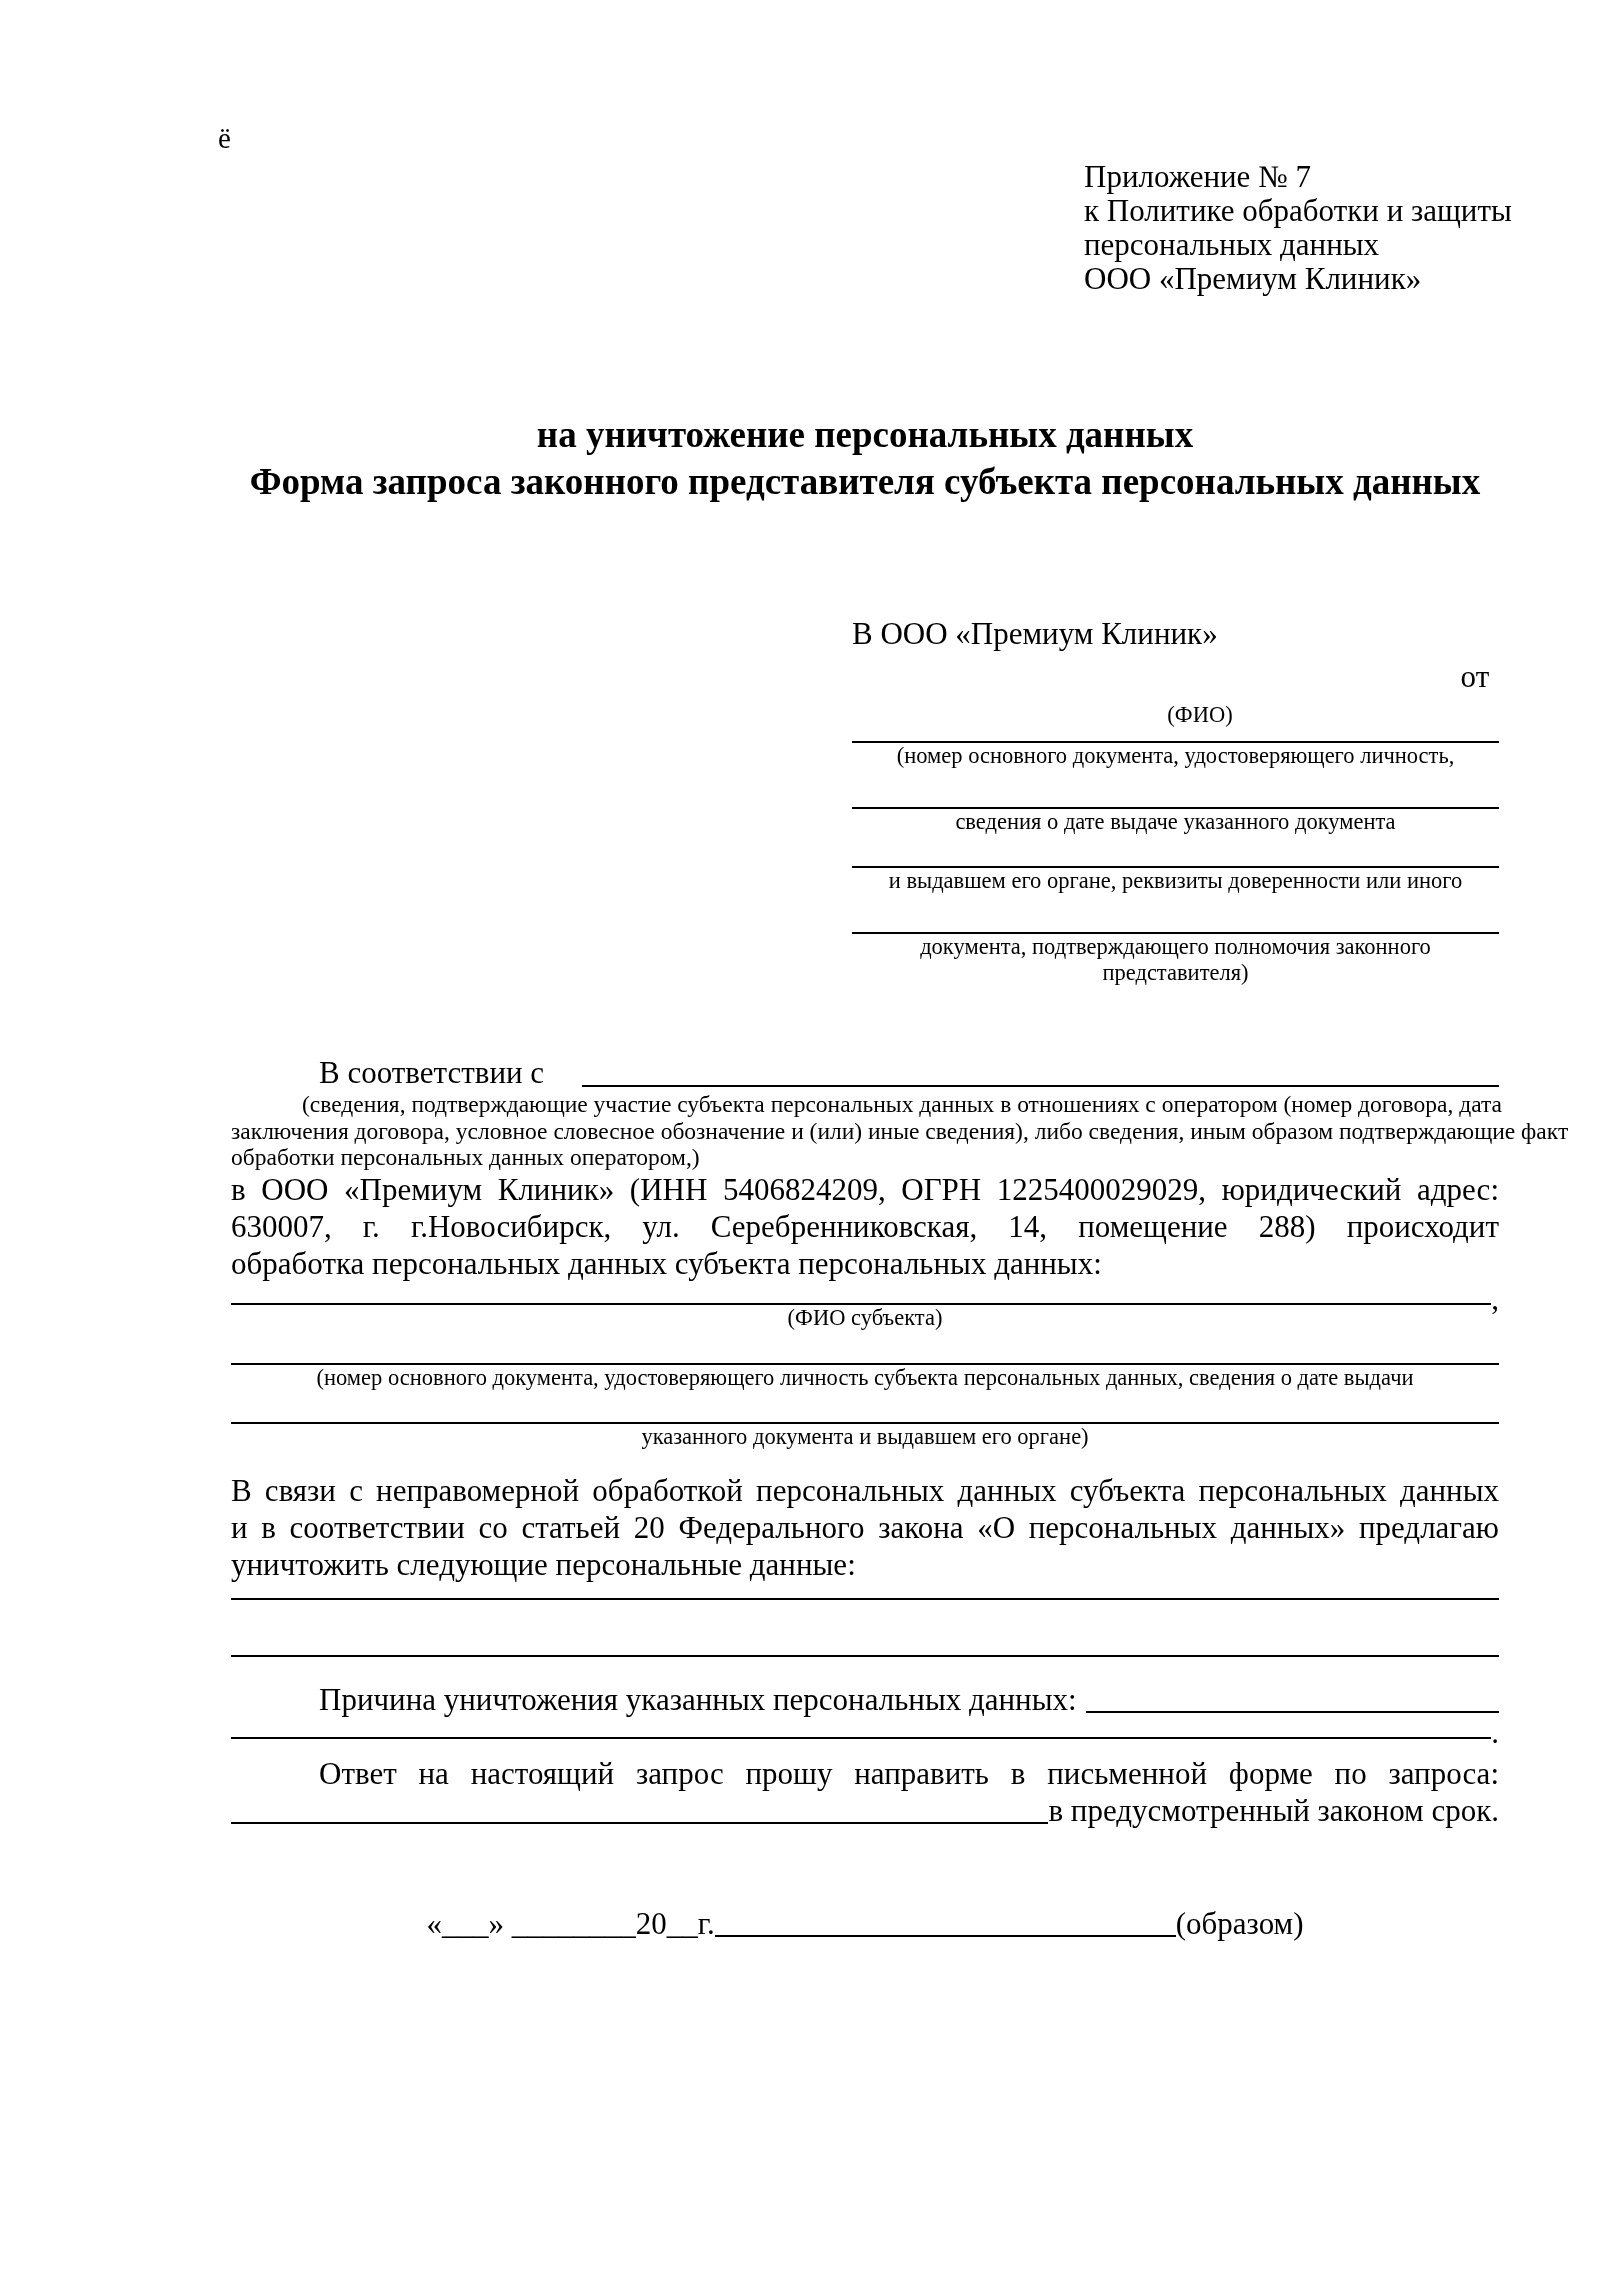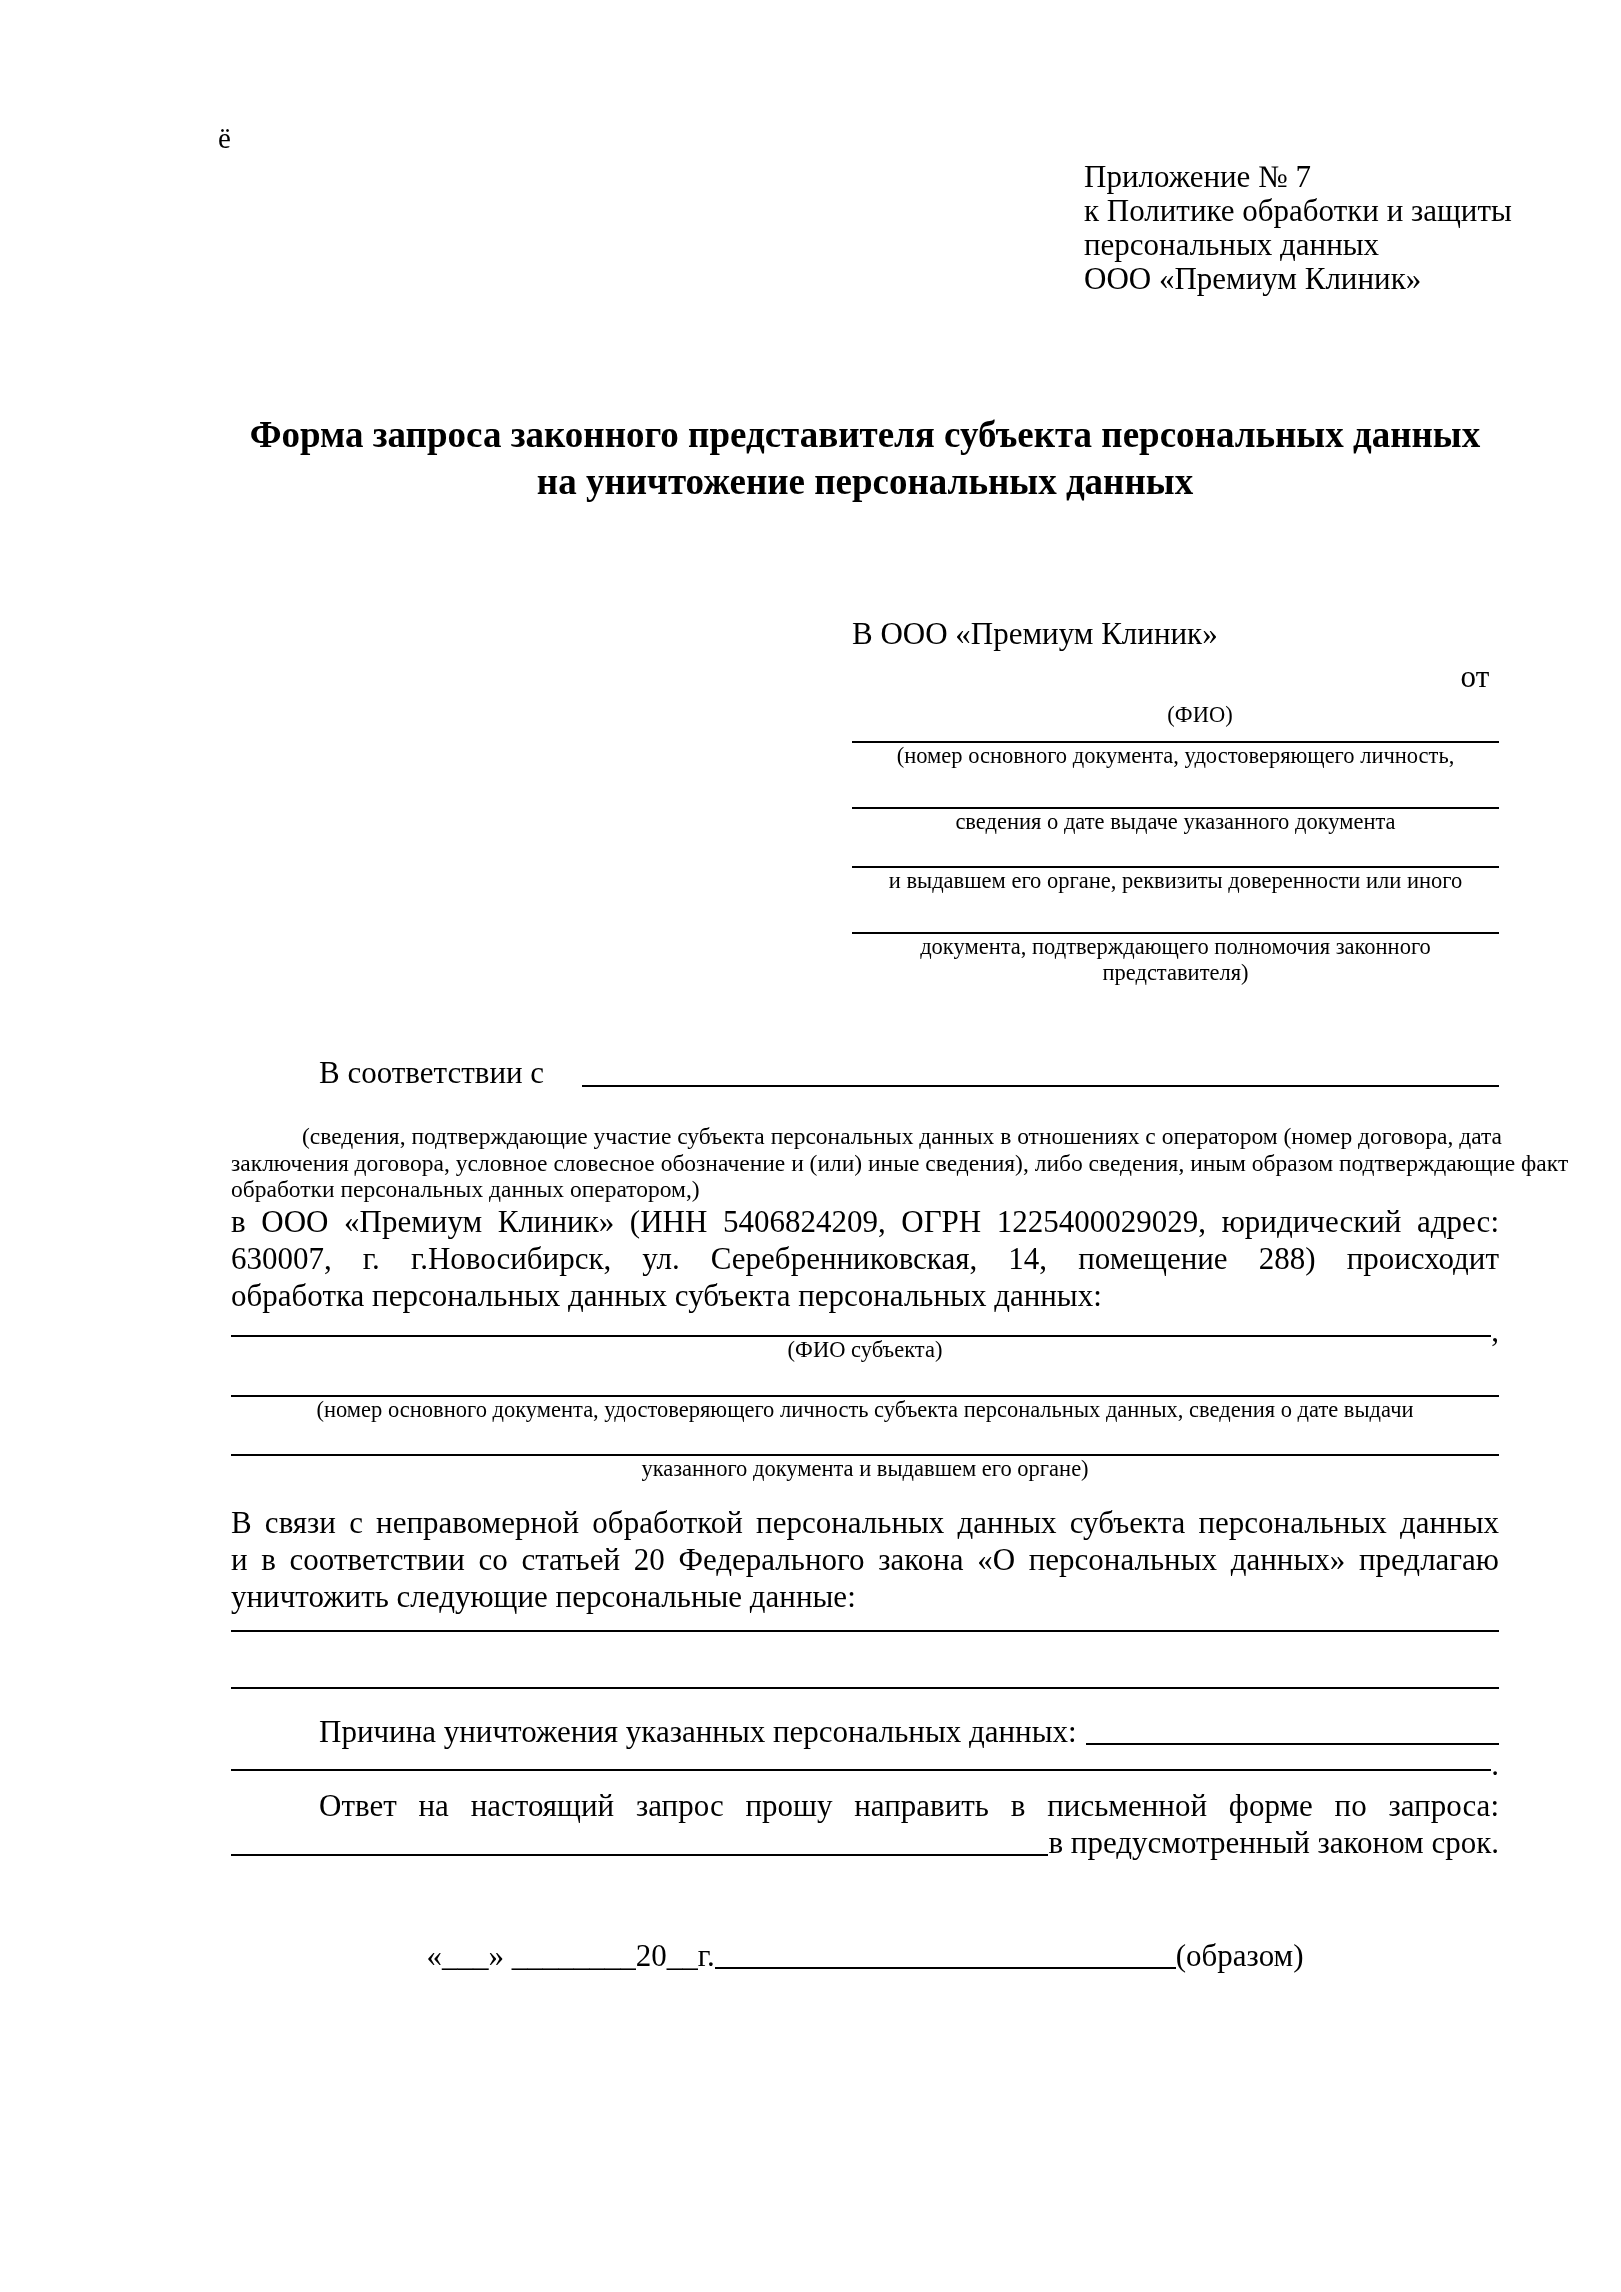--- a/index.html
+++ b/index.html
@@ -25,21 +25,21 @@
   .blk{display:block;}
   .cap{font-size:22.5px;line-height:25.5px;text-align:center;}
   .from-row{margin-top:5.9px;flex-direction:column;}
   .from-label{margin-right:9.8px;}
   .fio-cap{margin-left:49px;}
   .nw{white-space:nowrap;}
   .just{text-align:justify;text-align-last:justify;}
   .acc-row{margin-top:69px;padding-left:88px;gap:28px;}
   .acc-row .fline{margin-left:9.8px;}
   .smallp{font-size:23.5px;line-height:26.5px;}
-  .smallp .ind{padding-left:71px;margin-top:32px;}
+  .smallp .ind{padding-left:71px;}
   .demand{margin-top:21.6px;}
   .reason-row{margin-top:23.5px;padding-left:88px;}
   .reason-row .fline{margin-left:9.8px;}
   .tight{height:13.7px;}
   .tight .fline{height:100%;margin-bottom:0;}
   .tight .glyph{line-height:13.7px;}
   .reply1{margin-top:15.7px;padding-left:88px;}
   .footer{margin-top:76px;display:flex;justify-content:center;align-items:flex-end;}
   .sig{display:flex;align-items:flex-end;}
   .sig .fline{width:461px;flex:none;margin-bottom:4.9px;}
@@ -53,22 +53,22 @@
   <div class="stray">ё</div>
 
   <div class="hdr">
     <div>Приложение № 7</div>
     <div>к Политике обработки и защиты</div>
     <div>персональных данных</div>
     <div>ООО «Премиум Клиник»</div>
   </div>
 
   <div class="title">
+    <div>на уничтожение персональных данных</div>
     <div>Форма запроса законного представителя субъекта персональных данных</div>
-    <div>на уничтожение персональных данных</div>
   </div>
 
   <div class="addr">
     <div class="nw">В ООО «Премиум Клиник»</div>
     <div class="row from-row">
       <span class="from-label">от</span>
       <span class="fline"></span>
     </div>
     <div class="cap fio-cap">(ФИО)</div>
 

